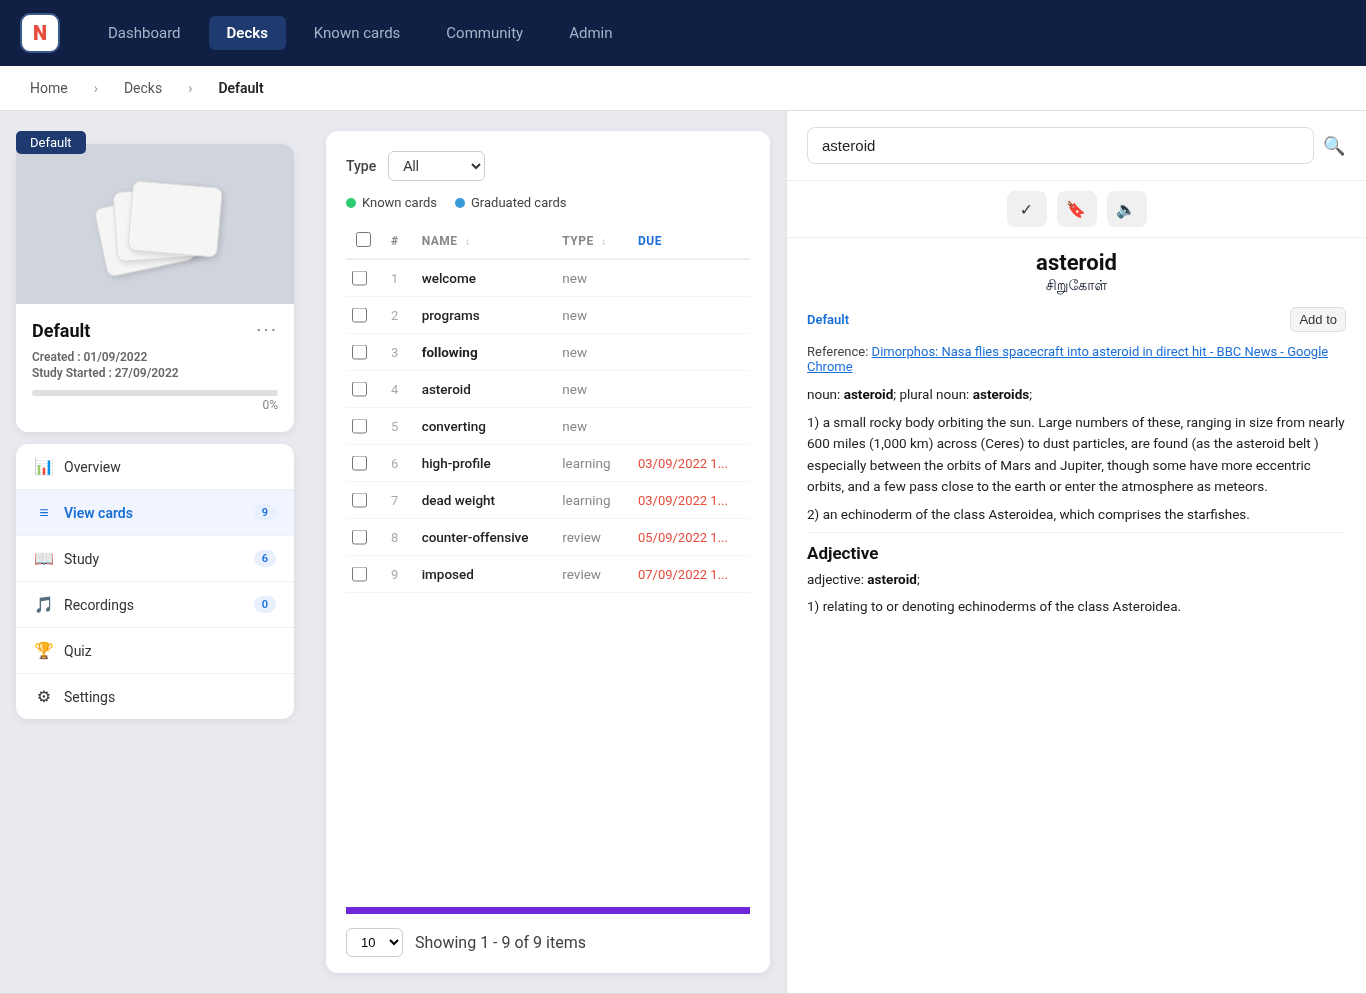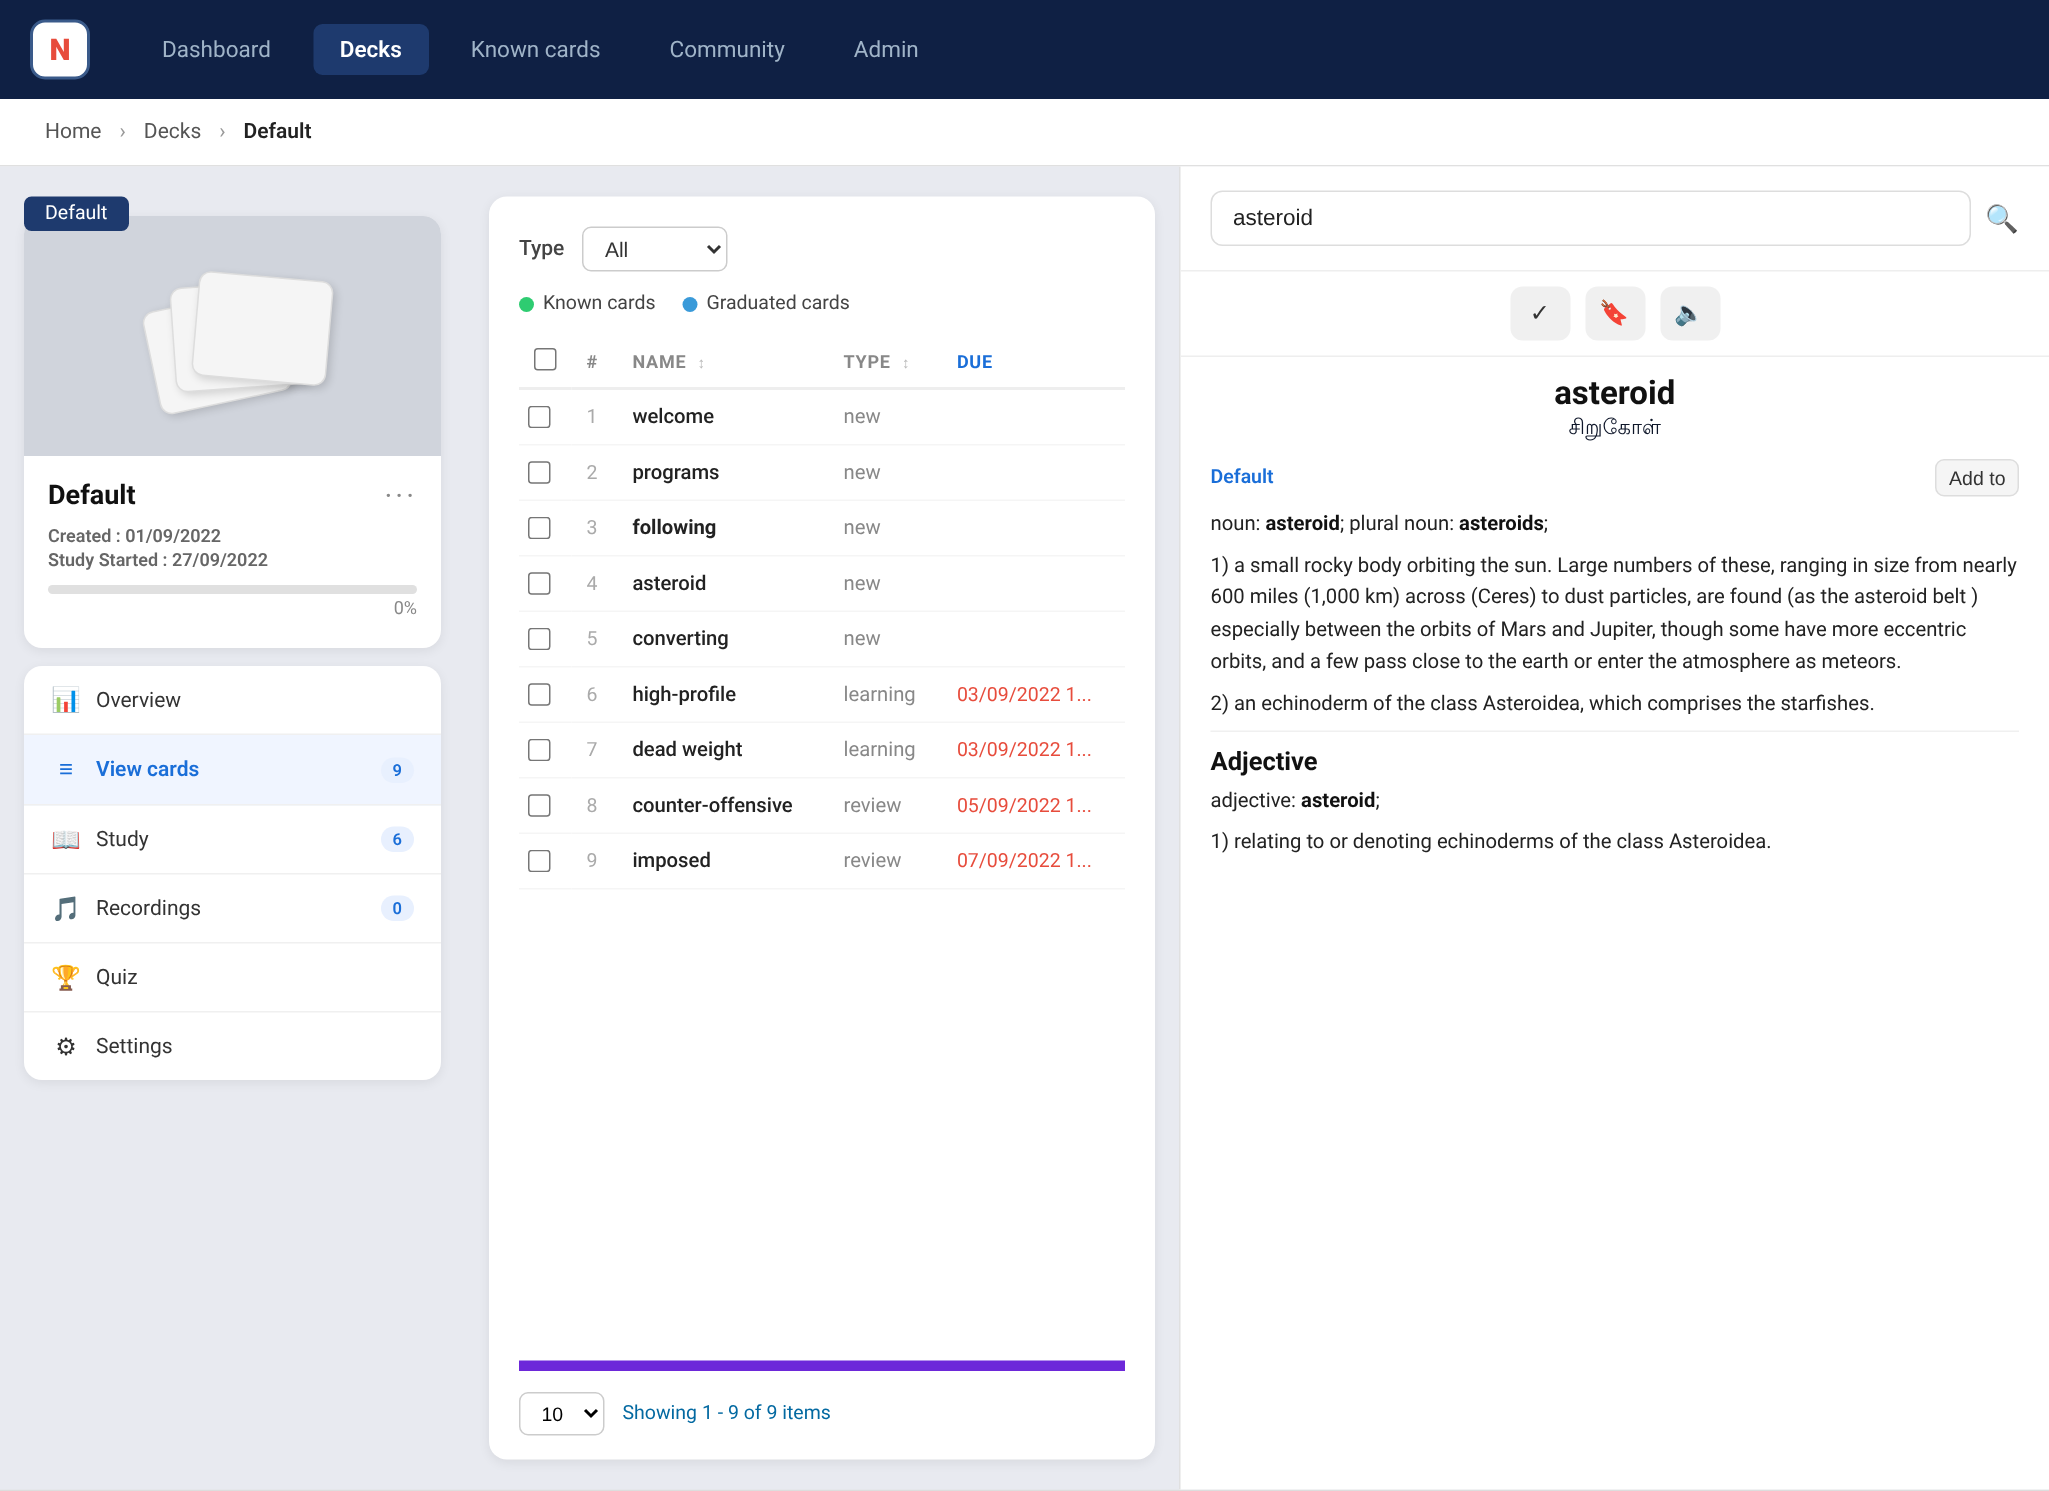--- a/index.html
+++ b/index.html
@@ -34,21 +34,21 @@
     .navbar-item.active {
       background: #1e3a6e;
       color: #fff;
       font-weight: 600;
     }
 
     
     .breadcrumb {
       background: #fff;
       padding: 14px 30px;
-      display: flex; align-items: center; gap: 12px;
+      display: flex; align-items: center; gap: 26px;
       font-size: 14px; color: #555;
       border-bottom: 1px solid #e0e0e0;
     }
     .breadcrumb a { color: #555; text-decoration: none; }
     .breadcrumb .sep { color: #999; }
     .breadcrumb .current { font-weight: 600; color: #222; }
 
     
     .main-layout {
       display: flex;
@@ -220,21 +220,21 @@
       padding-top: 14px;
     }
     .per-page-select {
       border: 1px solid #ccc;
       border-radius: 6px;
       padding: 5px 10px;
       font-size: 13px;
       background: #fff;
       cursor: pointer;
     }
-    .showing-label { font-size: 13px; color: #0369a1; }
+    .showing-label { font-size: 16px; color: #404040; }
 
     
     .right-panel {
       width: 580px;
       min-width: 580px;
       background: #fff;
       border-left: 1px solid #e0e0e0;
       display: flex;
       flex-direction: column;
       overflow-y: auto;
@@ -544,20 +544,24 @@
       <button class="dict-action-btn">🔈</button>
     </div>
     <div class="dict-word-section">
       <div class="dict-word">asteroid</div>
       <div class="dict-transliteration">சிறுகோள்</div>
     </div>
     <div class="dict-source-row">
       <span class="dict-source-label">Default</span>
       <button class="dict-add-btn">Add to</button>
     </div>
+    <div class="dict-reference-row">
+      <span>Reference:</span>
+      <a href="#">Dimorphos: Nasa flies spacecraft into asteroid in direct hit - BBC News - Google Chrome</a>
+    </div>
     <div class="dict-content">
       <p class="dict-definition">
         <span>noun:</span> <strong class="dict-keyword">asteroid</strong><span>; plural noun:</span> <strong class="dict-keyword">asteroids</strong><span>;</span>
       </p>
       <p class="dict-definition">1)  a small rocky body orbiting the sun. Large numbers of these, ranging in size from nearly 600 miles (1,000 km) across (Ceres) to dust particles, are found (as the asteroid belt ) especially between the orbits of Mars and Jupiter, though some have more eccentric orbits, and a few pass close to the earth or enter the atmosphere as meteors.</p>
       <p class="dict-definition">2)  an echinoderm of the class Asteroidea, which comprises the starfishes.</p>
       <hr class="dict-divider">
       <div class="dict-pos">Adjective</div>
       <p class="dict-definition">
         <span>adjective:</span> <strong class="dict-keyword">asteroid</strong><span>;</span>

